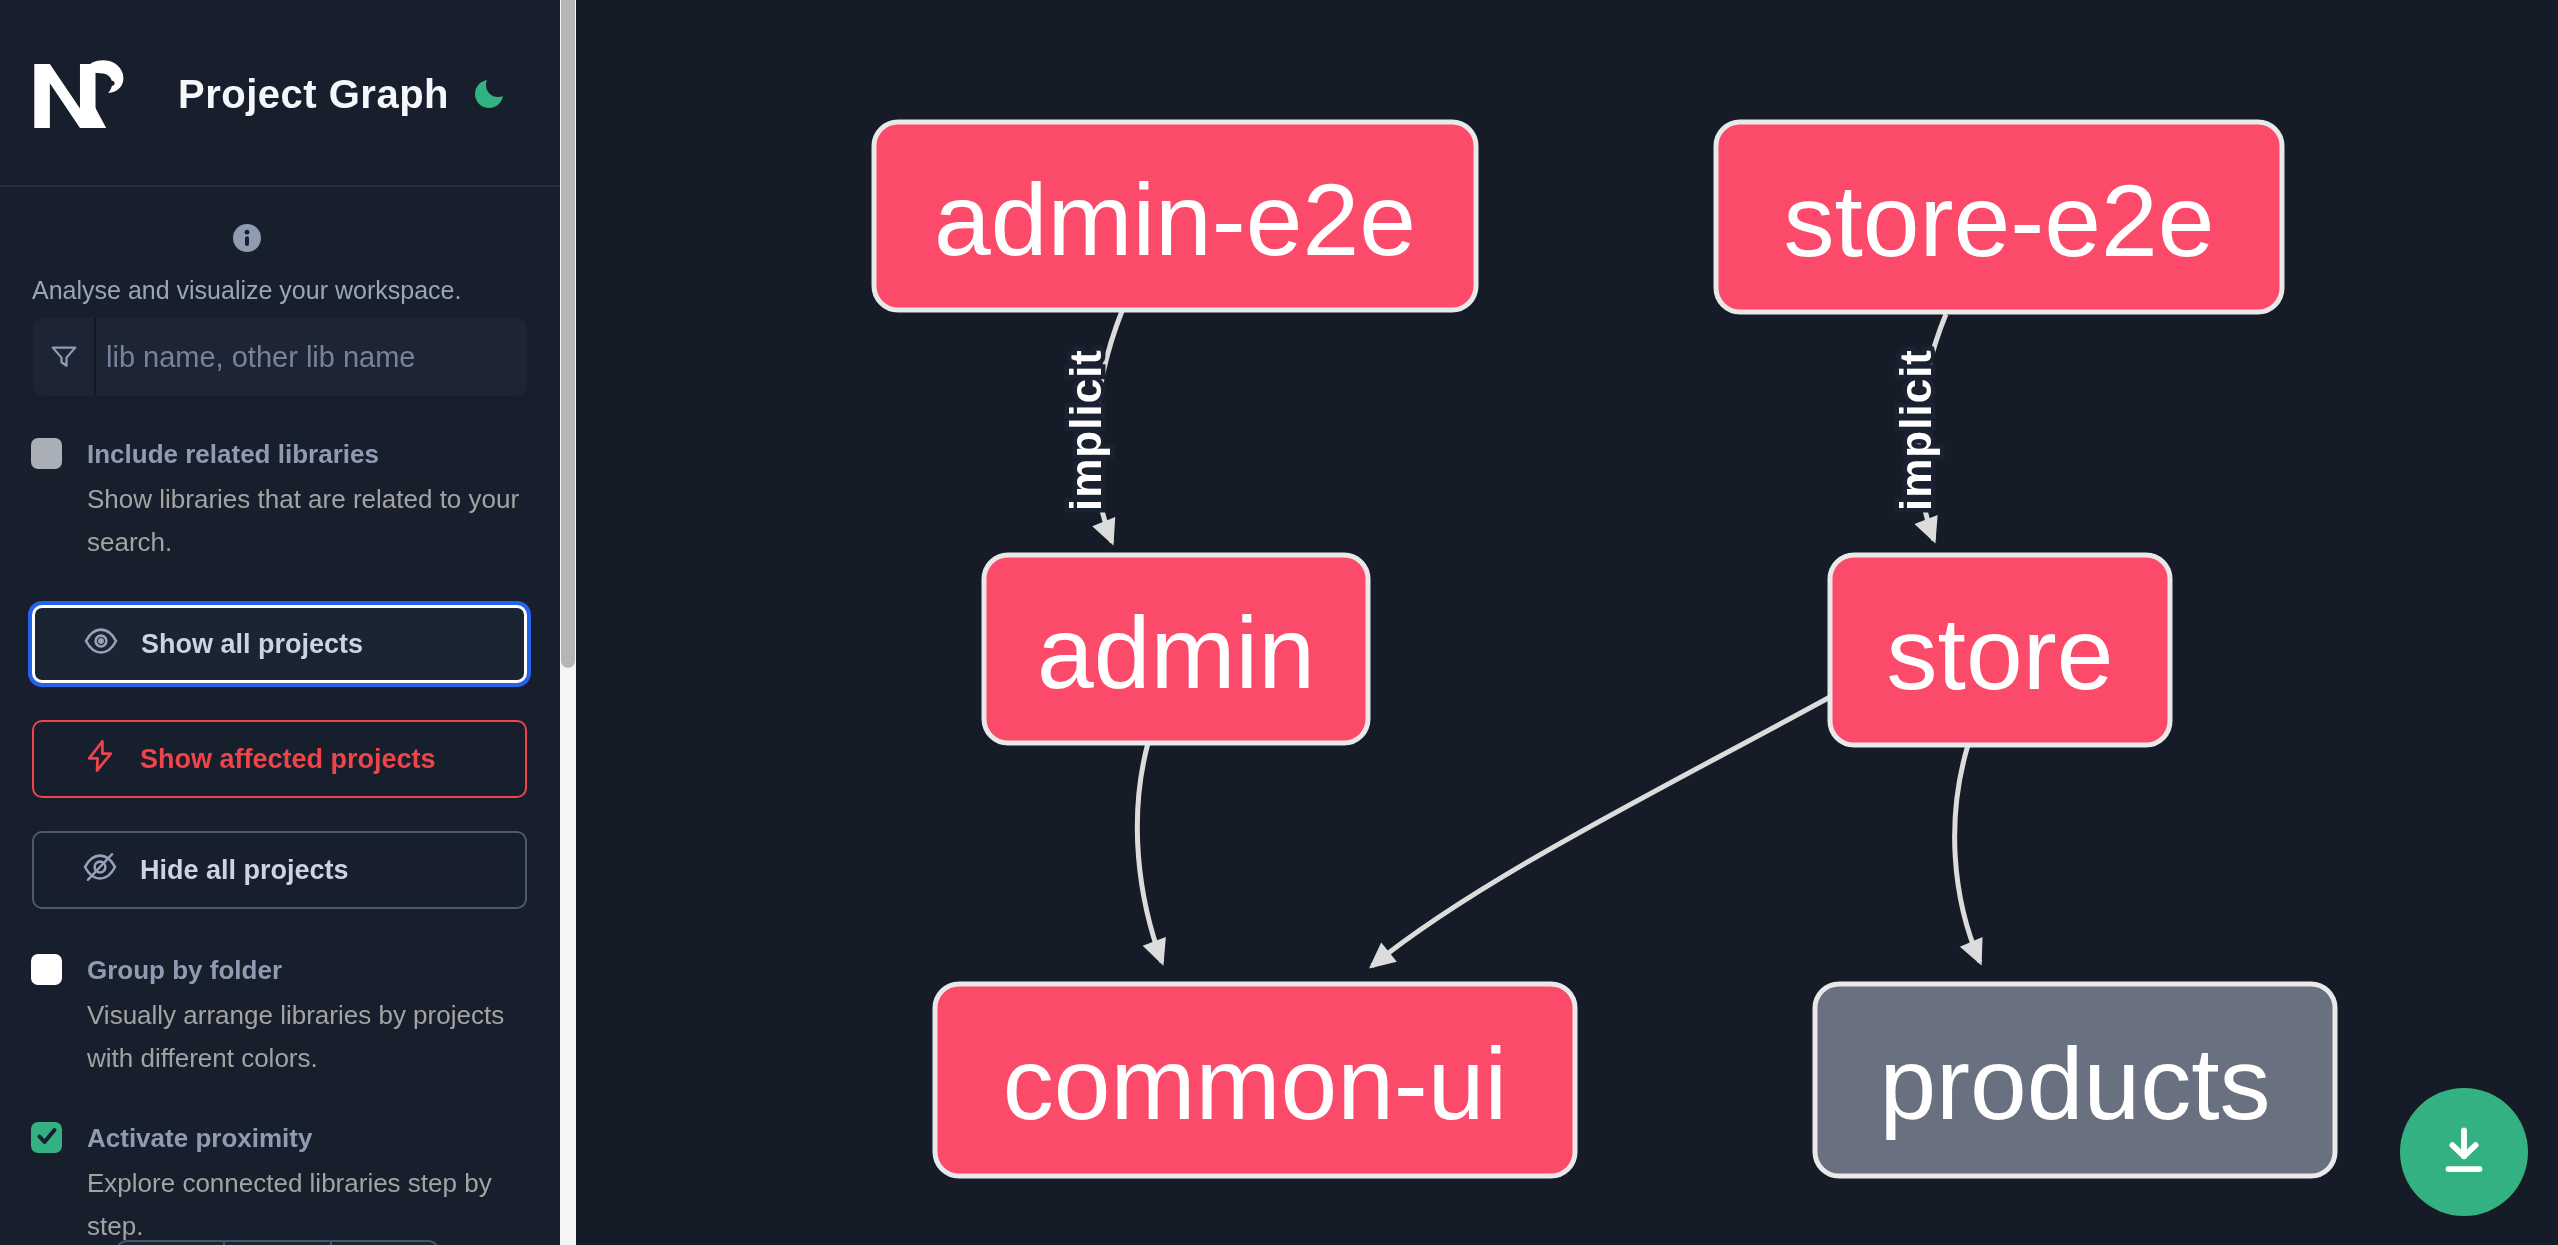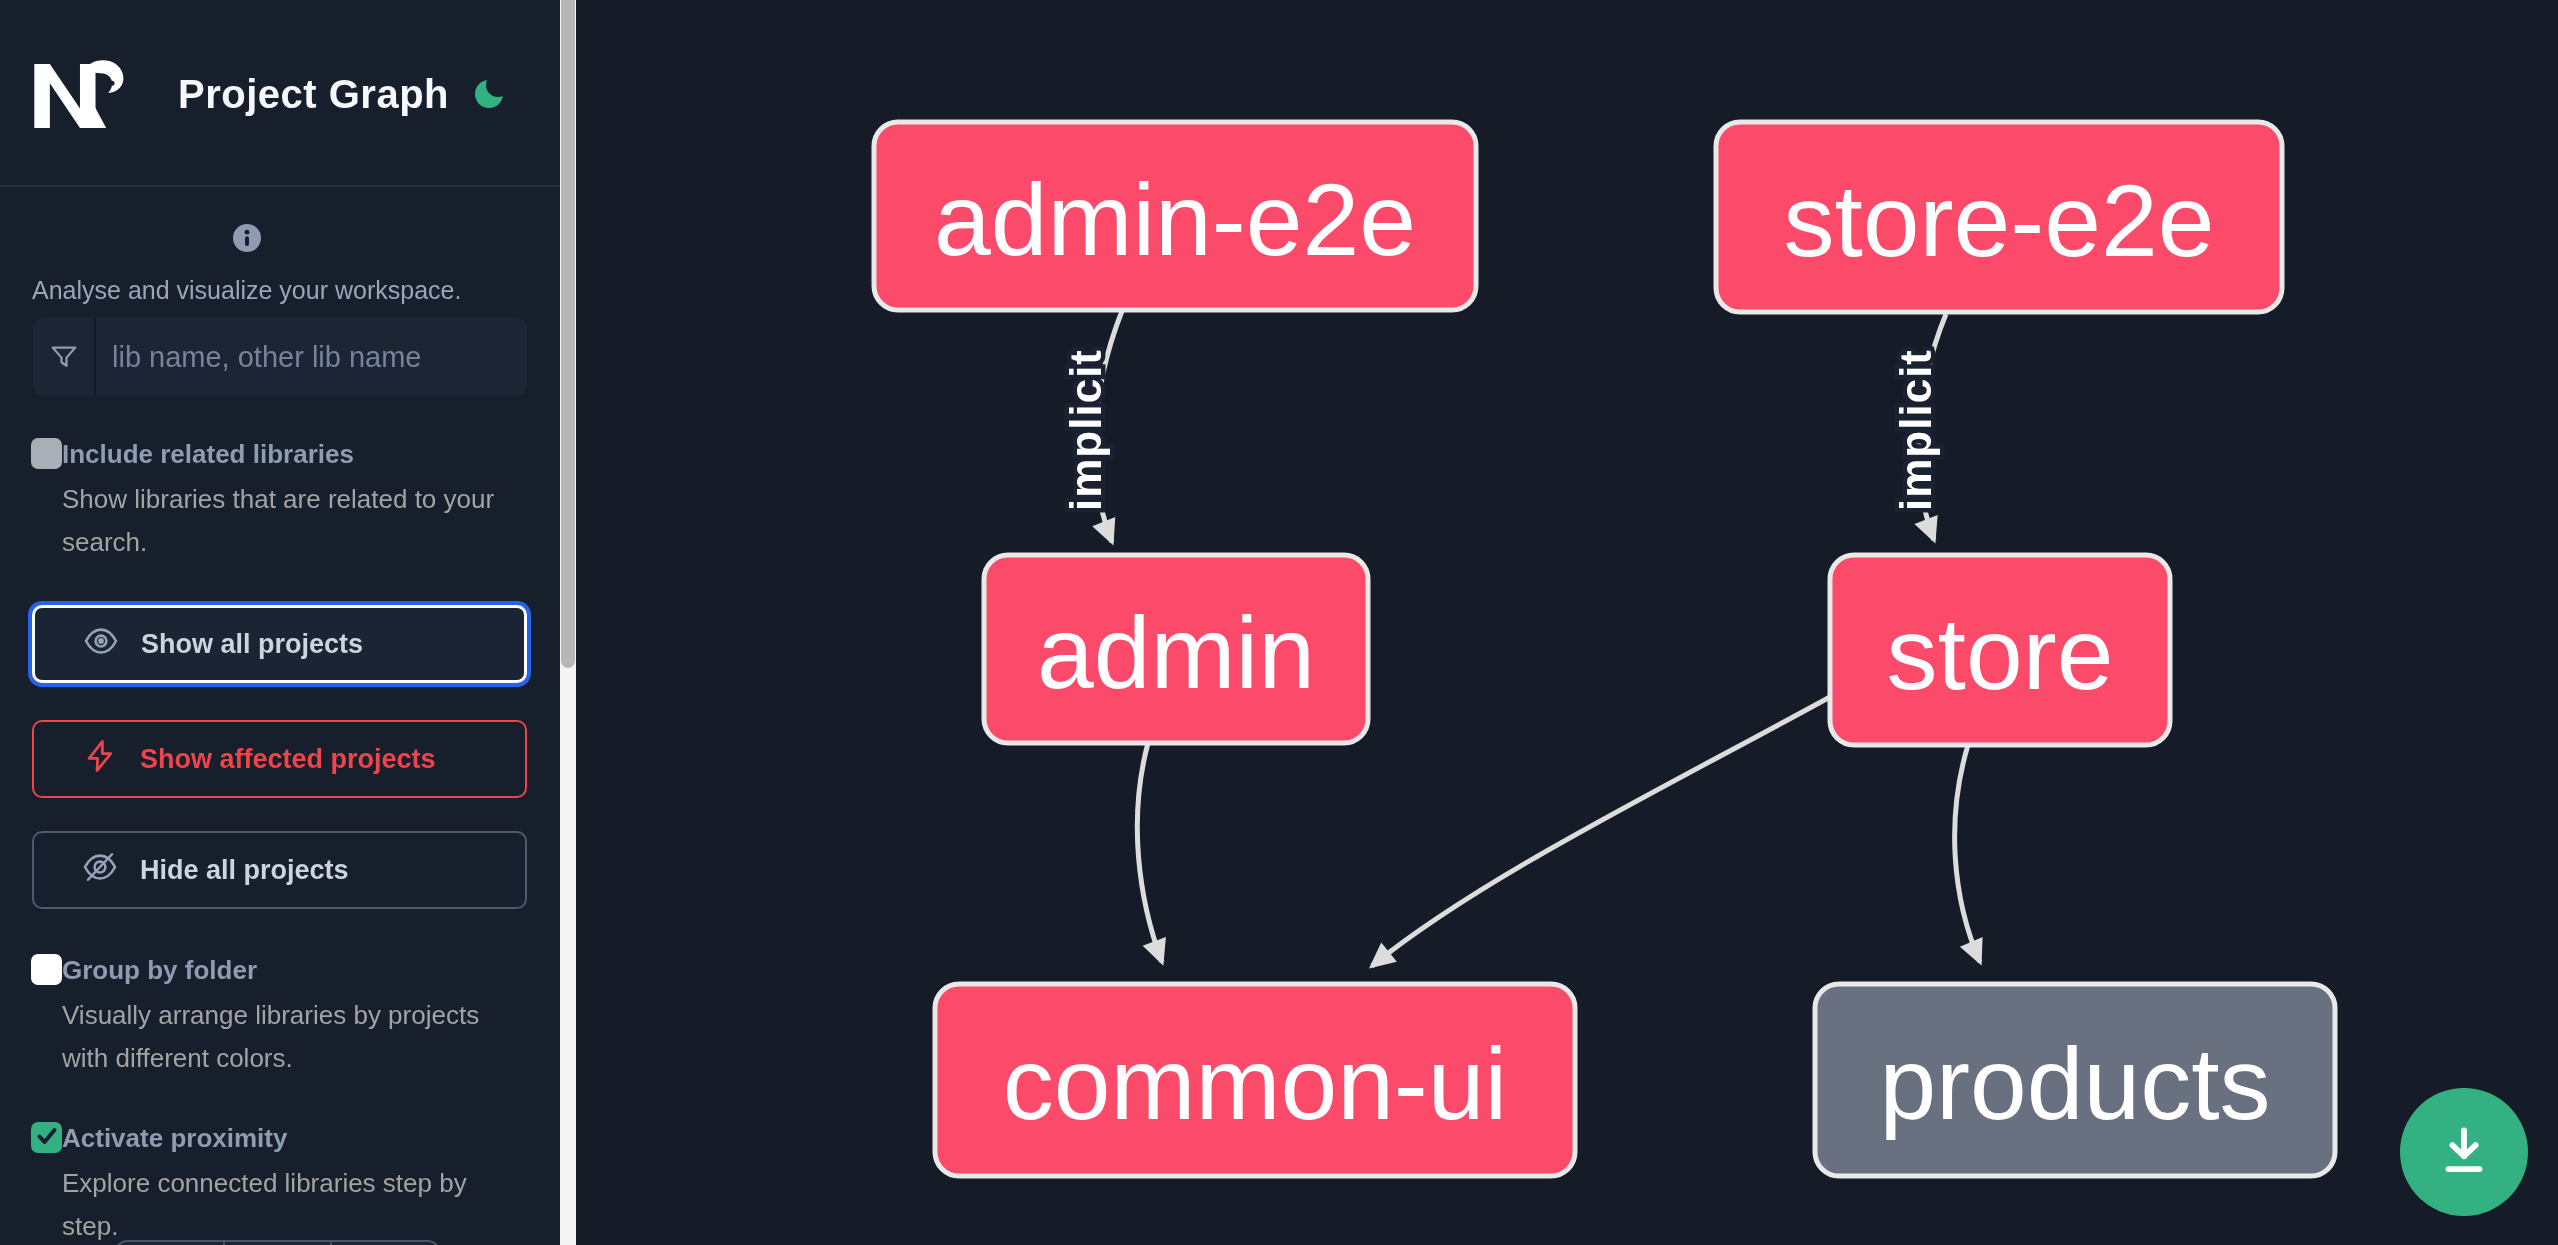--- a/index.html
+++ b/index.html
@@ -41,26 +41,26 @@
     background:#1d2535; border-radius:10px; display:flex; align-items:center;
     overflow:hidden;
   }
   .search-icon-cell {
     width:63px; height:78px; flex:0 0 63px;
     display:flex; align-items:center; justify-content:center;
     border-right:2px solid #121827;
   }
   .search-box input {
     flex:1; height:100%; background:transparent; border:none; outline:none;
-    padding:0 16px; font-size:29px; color:#ef4444;
+    padding:0 10px; font-size:29px; color:#ef4444;
     font-family:"Liberation Sans", sans-serif;
   }
   .search-box input::placeholder { color:#75839b; }
 
-  .opt { position:absolute; left:31px; display:flex; }
+  .opt { position:absolute; left:31px; display:flex; gap:25px; }
   .opt .cb {
     width:31px; height:31px; border-radius:7px; flex:0 0 31px; margin-top:2px;
     display:flex; align-items:center; justify-content:center; cursor:pointer;
   }
   .cb-muted { background:#a9aeb7; }
   .cb-white { background:#ffffff; }
   .cb-green { background:#34b183; }
   .opt-label { font-size:26px; font-weight:600; color:#8e9cb2; line-height:36px; }
   .opt-desc  { font-size:26px; color:#a3a3a3; line-height:43px; width:435px; margin-top:6px; }
 

